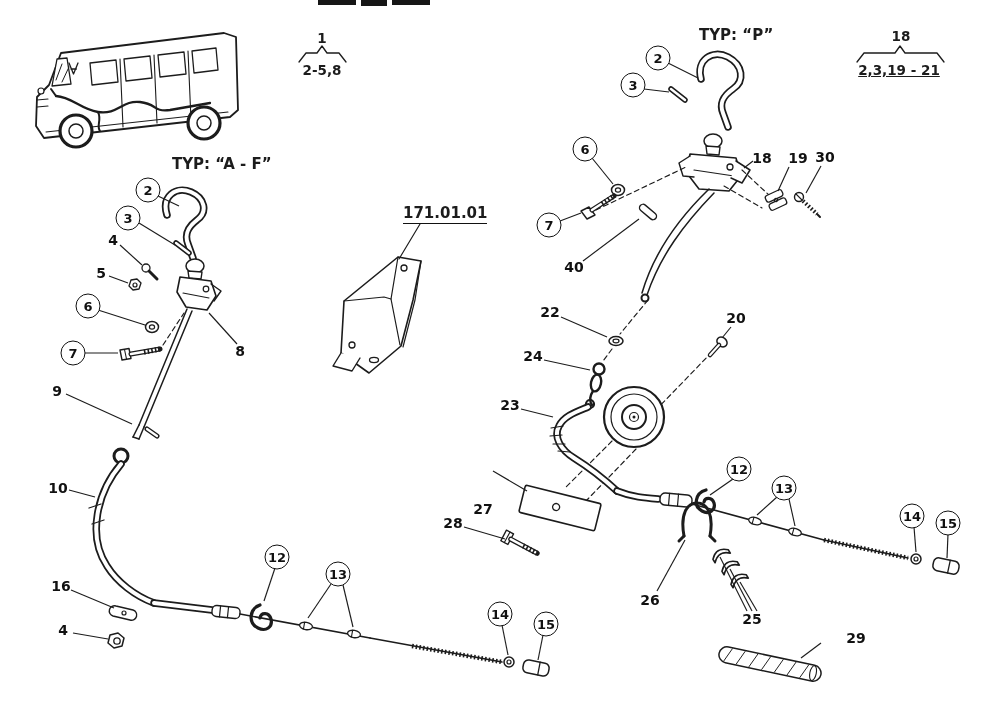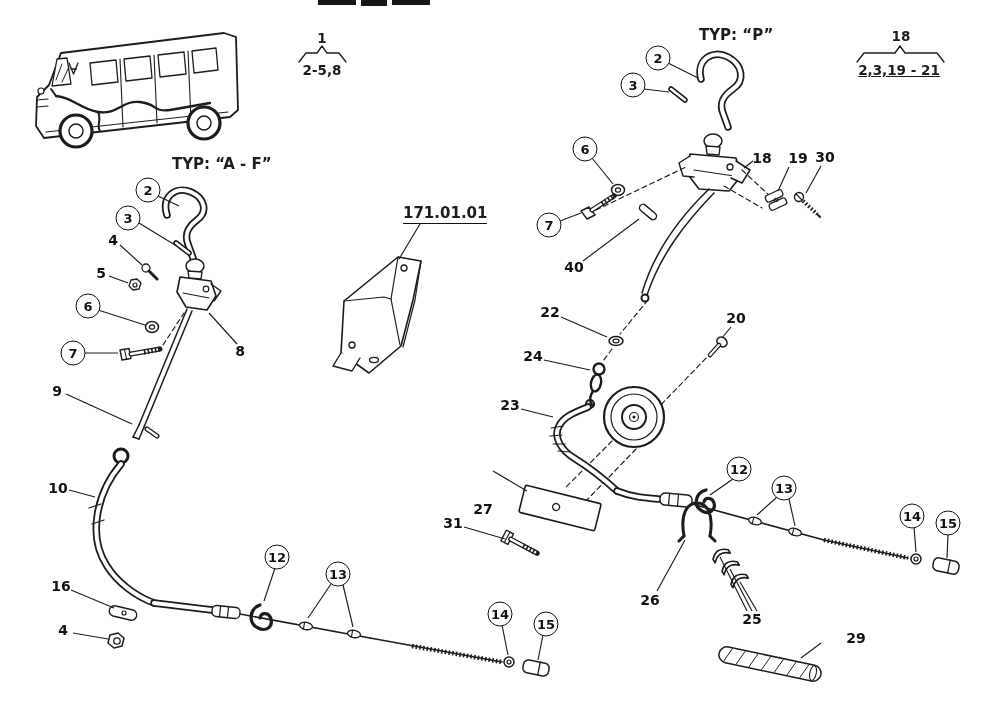--- a/index.html
+++ b/index.html
@@ -404,21 +404,21 @@
       <div class="callout circled" style="left: 549px; top: 225px;">7</div>
       <div class="callout plain" style="left: 762px; top: 158px;">18</div>
       <div class="callout plain" style="left: 790px; top: 158px; margin-left: 8px;">19</div>
       <div class="callout plain" style="left: 825px; top: 157px;">30</div>
       <div class="callout plain" style="left: 574px; top: 267px;">40</div>
       <div class="callout plain" style="left: 550px; top: 312px;">22</div>
       <div class="callout plain" style="left: 736px; top: 318px;">20</div>
       <div class="callout plain" style="left: 533px; top: 356px;">24</div>
       <div class="callout plain" style="left: 510px; top: 405px;">23</div>
       <div class="callout plain" style="left: 483px; top: 466px; margin-top: 43px;">27</div>
-      <div class="callout plain" style="left: 453px; top: 523px;">31</div>
+      <div class="callout plain" style="left: 453px; top: 523px;">28</div>
       <div class="callout circled" style="left: 739px; top: 469px;">12</div>
       <div class="callout circled" style="left: 784px; top: 488px;">13</div>
       <div class="callout plain" style="left: 650px; top: 600px;">26</div>
       <div class="callout plain" style="left: 752px; top: 619px;">25</div>
       <div class="callout circled" style="left: 912px; top: 516px;">14</div>
       <div class="callout circled" style="left: 948px; top: 523px;">15</div>
       <div class="callout plain" style="left: 828px; top: 638px; margin-left: 28px;">29</div>
     </div>
 
   <div class="textlabel" id="typ-af" style="left:172px;top:155px;">TYP: “A - F”</div>

